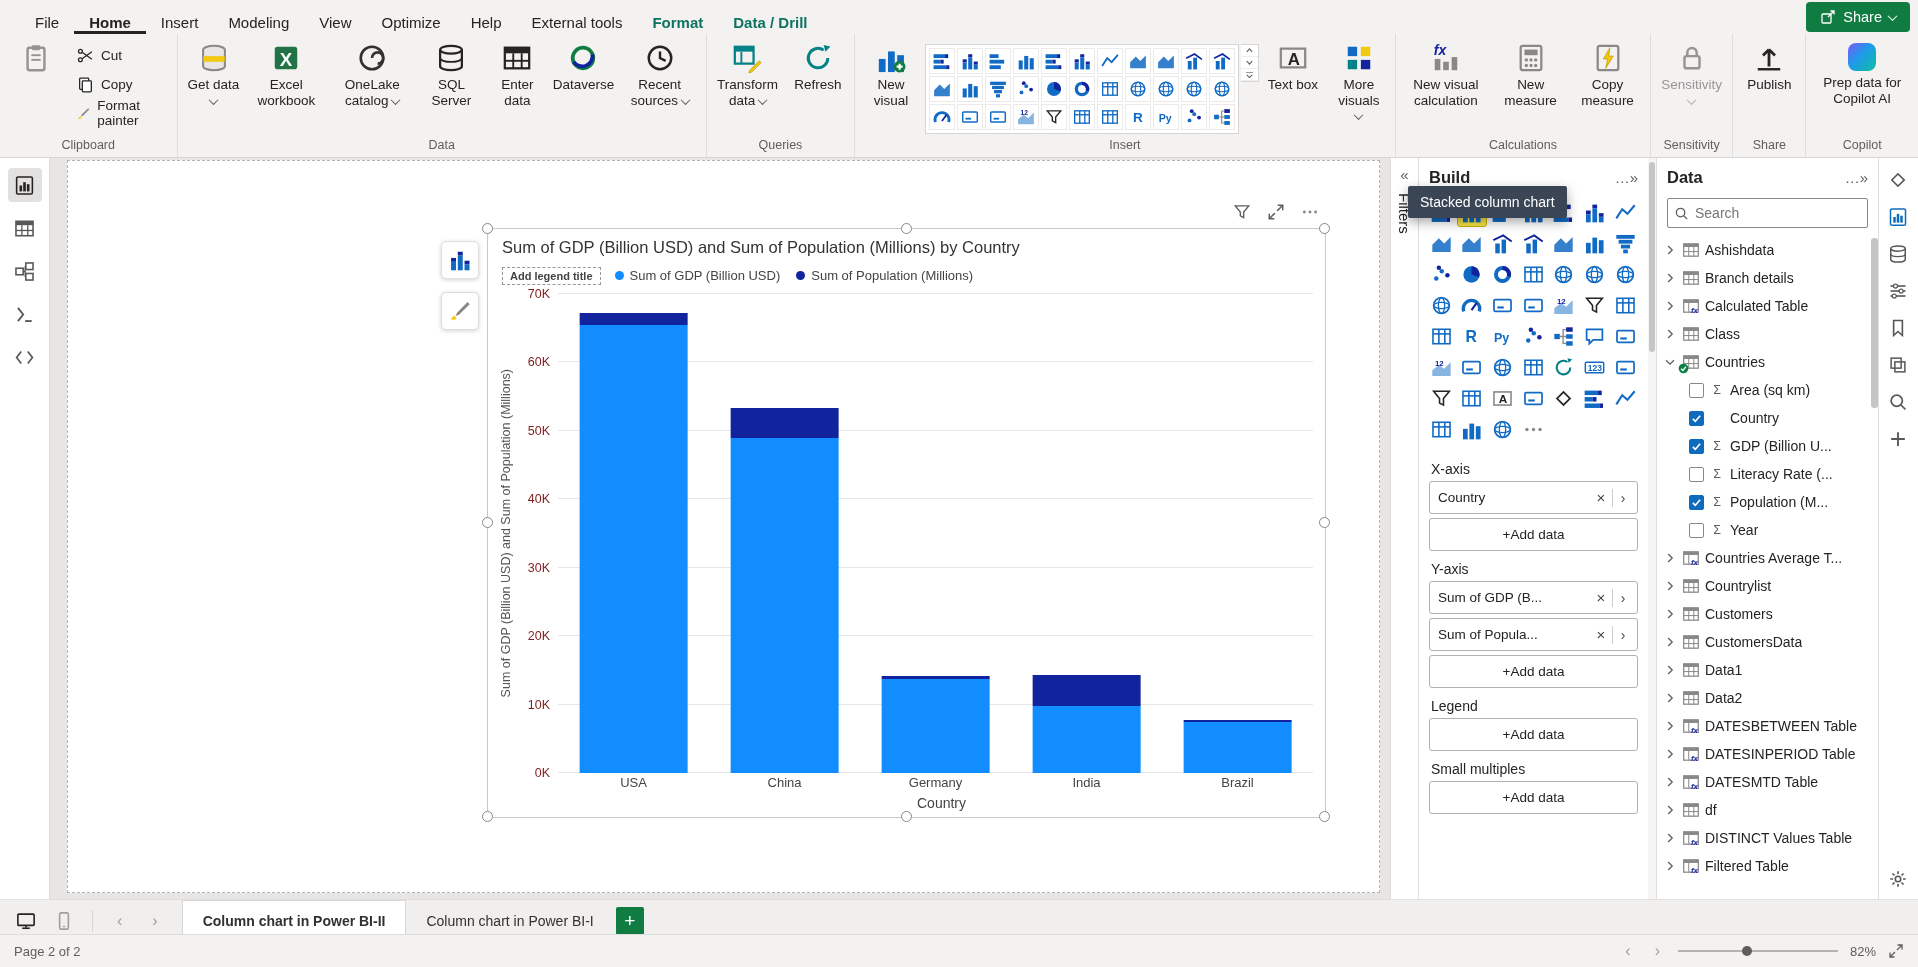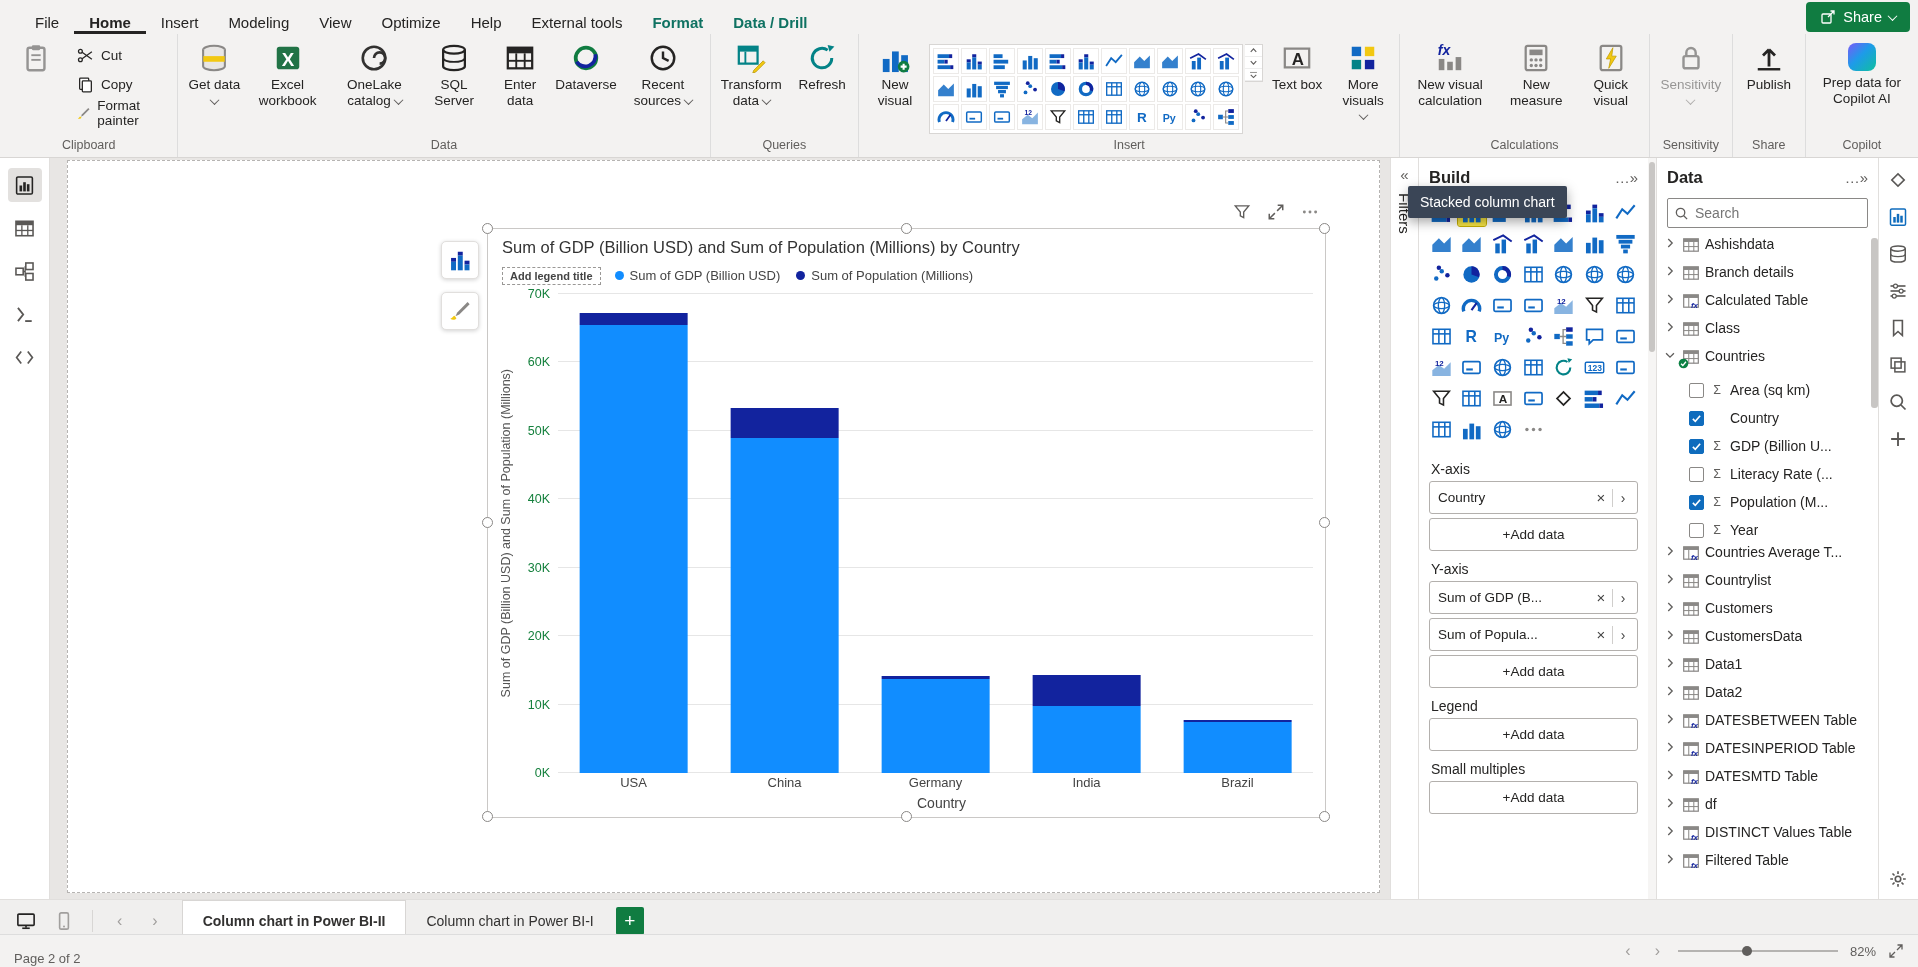--- a/index.html
+++ b/index.html
@@ -53,21 +53,21 @@
 .sbtn span{width:22px;height:22px}
 .ctitle{margin:9px 14px 0;font-size:16.5px;color:#333;height:24px;white-space:nowrap}
 .legendrow{display:flex;align-items:center;gap:14px;margin:2px 14px 0;height:24px}
 .legph{font-size:11px;font-weight:600;color:#444;border:1px dashed #9a9896;padding:2px 7px}
 .litem{display:flex;align-items:center;gap:6px;font-size:13px;color:#444}
 .ldot{width:9px;height:9px;border-radius:50%}
 .plotrow{display:flex;height:486px;padding:6px 12px 0 8px}
 .ytitle{width:20px;display:flex;align-items:center;justify-content:center}
 .ytitle div{writing-mode:vertical-rl;transform:rotate(180deg);font-size:12.5px;color:#555;white-space:nowrap}
 .yticks{width:42px;position:relative}
-.ytick{position:absolute;right:8px;transform:translateY(50%);font-size:12.5px;color:#15803d}
+.ytick{position:absolute;right:8px;transform:translateY(50%);font-size:12.5px;color:#7f1d1d}
 .plot{flex:1;position:relative}
 .gline{position:absolute;left:0;right:0;height:0;border-top:1px solid #e6e6e6}
 .barrow{position:absolute;inset:0;display:flex}
 .barcol{flex:1;position:relative}
 .seg{position:absolute;left:50%;transform:translateX(-50%);width:72%}
 .xlabels{display:flex;margin:2px 12px 0 70px;height:20px}
 .xlabels div{flex:1;text-align:center;font-size:13px;color:#444}
 .xtitle{text-align:center;margin-left:70px;font-size:14px;color:#444;height:22px}
 
 .fstrip{width:28px;background:#fff;border-left:1px solid #e1dfdd;display:flex;flex-direction:column;align-items:center;padding-top:8px}
@@ -90,21 +90,21 @@
 .pill .pc{width:20px;text-align:center;color:#444;font-size:14px}
 .addbtn{height:33px;margin:4px 10px;background:#fff;border:1px solid #b3b0ad;border-radius:3px;display:flex;align-items:center;justify-content:center;font-size:13.5px;color:#252423}
 .bsb{width:8px;background:#f6f5f4;position:relative}
 .bsb .th{position:absolute;top:4px;left:1px;width:6px;height:190px;background:#c8c6c4;border-radius:3px}
 
 .datapane{width:222px;background:#fff;border-left:1px solid #e1dfdd;overflow:hidden;display:flex;flex-direction:column;position:relative}
 .search{margin:2px 10px 8px;height:30px;border:1px solid #8a8886;border-radius:2px;display:flex;align-items:center;padding:0 6px;gap:6px}
 .search span{width:15px;height:15px;color:#605e5c}
 .search input{border:none;outline:none;font-size:14px;flex:1;width:40px;font-family:inherit;color:#6d28d9;background:transparent}
 .tree{flex:1;overflow:hidden}
-.trow{display:flex;height:28px;padding:0 6px;gap:5px;font-size:14px}
+.trow{display:flex;align-items:center;height:28px;padding:0 6px;gap:5px;font-size:14px}
 .tchev{width:14px;height:14px;color:#605e5c;flex:none}
 .tchev svg{width:14px;height:14px}
 .tchev.open svg{transform:rotate(90deg)}
 .ticon{width:18px;height:18px;flex:none;position:relative}
 .gchk{position:absolute;left:-4px;bottom:-3px;width:11px;height:11px;display:block}
 .tname{white-space:nowrap;overflow:hidden}
 .frow{display:flex;align-items:center;height:28px;padding-left:32px;gap:6px;font-size:14px}
 .cb{width:15px;height:15px;border:1px solid #8a8886;border-radius:2px;flex:none;background:#fff}
 .cb.on{background:#0f6cbd;border-color:#0f6cbd}
 .sg{width:14px;color:#605e5c;font-size:12.5px;flex:none;text-align:center}
@@ -122,21 +122,21 @@
 .tabsbar{position:absolute;bottom:26px;left:0;right:0;height:42px;background:#f0efee;border-top:1px solid #e1dfdd;display:flex;align-items:stretch}
 .tbicons{display:flex;align-items:center;gap:18px;padding:0 18px 0 16px}
 .tbico{width:20px;height:20px;color:#252423}
 .tbico.dim{color:#a19f9d}
 .tbdiv{width:1px;height:22px;background:#d8d6d4;align-self:center}
 .navarr{color:#a19f9d;font-size:16px;padding:0 6px;align-self:center}
 .ptabs{display:flex;align-items:stretch}
 .ptab{display:flex;align-items:center;padding:0 20px;font-size:14px;color:#323130}
 .ptab.act{background:#fff;border:1px solid #d8d6d4;border-bottom:none;font-weight:600}
 .addpage{width:28px;height:28px;background:#107c41;border-radius:2px;color:#fff;font-size:19px;display:flex;align-items:center;justify-content:center;align-self:center;margin-left:2px}
-.statusbar{position:absolute;bottom:0;left:0;right:0;height:26px;background:#f3f2f1;border-top:1px solid #ddd;display:flex;font-size:13px;color:#605e5c;padding:16px 14px}
+.statusbar{position:absolute;bottom:0;left:0;right:0;height:26px;background:#f3f2f1;border-top:1px solid #ddd;display:flex;align-items:center;font-size:13px;color:#605e5c;padding:16px 14px}
 .statusR{margin-left:auto;display:flex;align-items:center;gap:12px}
 .ztrack{width:160px;height:2px;background:#b5b3b1;position:relative}
 .zthumb{position:absolute;left:40%;top:-4px;width:10px;height:10px;border-radius:50%;background:#605e5c}
 .fitic{width:16px;height:16px;color:#605e5c}
 </style>
 </head>
 <body>
 
 <div class="app">
 
@@ -696,21 +696,21 @@
             </span>
             <span>New measure</span>
           </div>
         <div class="bigbtn">
             <span class="bi">
               <svg viewBox="0 0 16 16" width="100%" height="100%">
                 <rect x="2.5" y="1.5" width="11" height="13" rx="1" fill="none" stroke="#8a8886" stroke-width="1.2"></rect>
                 <polygon points="9,2.5 5.5,8.5 7.8,8.5 6.8,13.5 10.8,7 8.4,7" fill="#F2C811" stroke="#c09c00" stroke-width="0.4"></polygon>
               </svg>
             </span>
-            <span>Quick visual</span>
+            <span>Copy measure</span>
           </div>
       </div>
       <div class="glabel">Calculations</div>
     </div>
 
     <div class="rgroup">
       <div class="gbody">
         <div class="bigbtn dis">
             <span class="bi">
               <svg viewBox="0 0 16 16" width="100%" height="100%">

